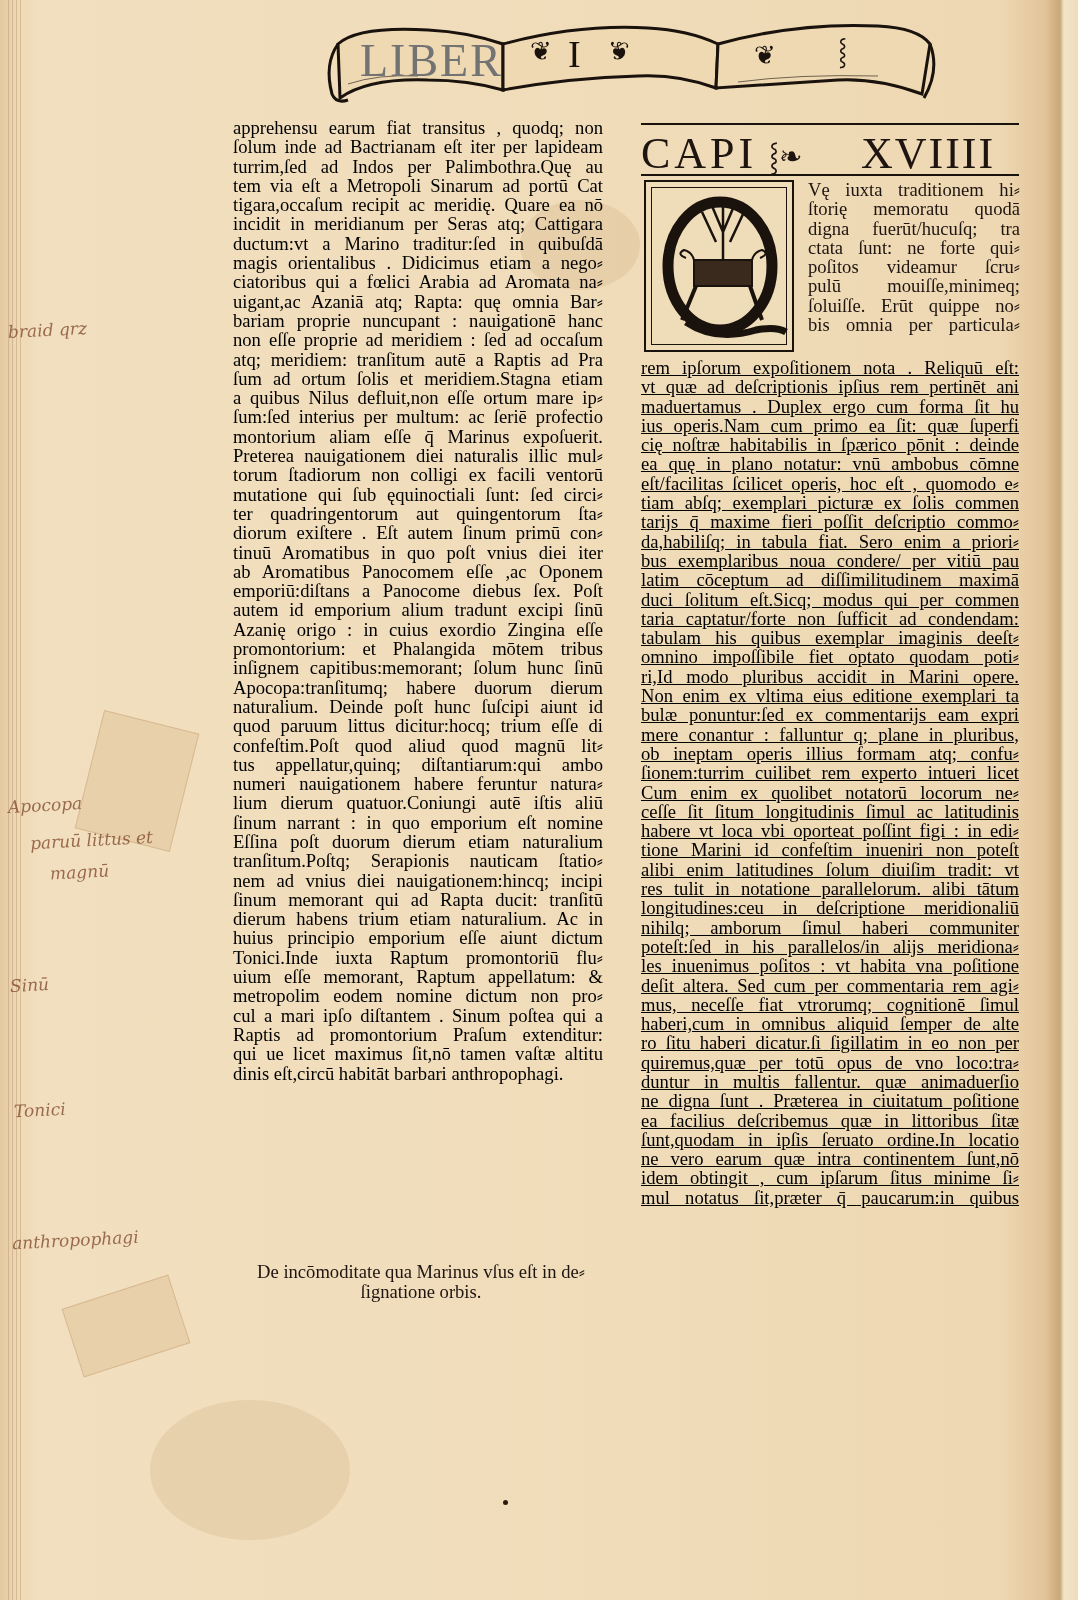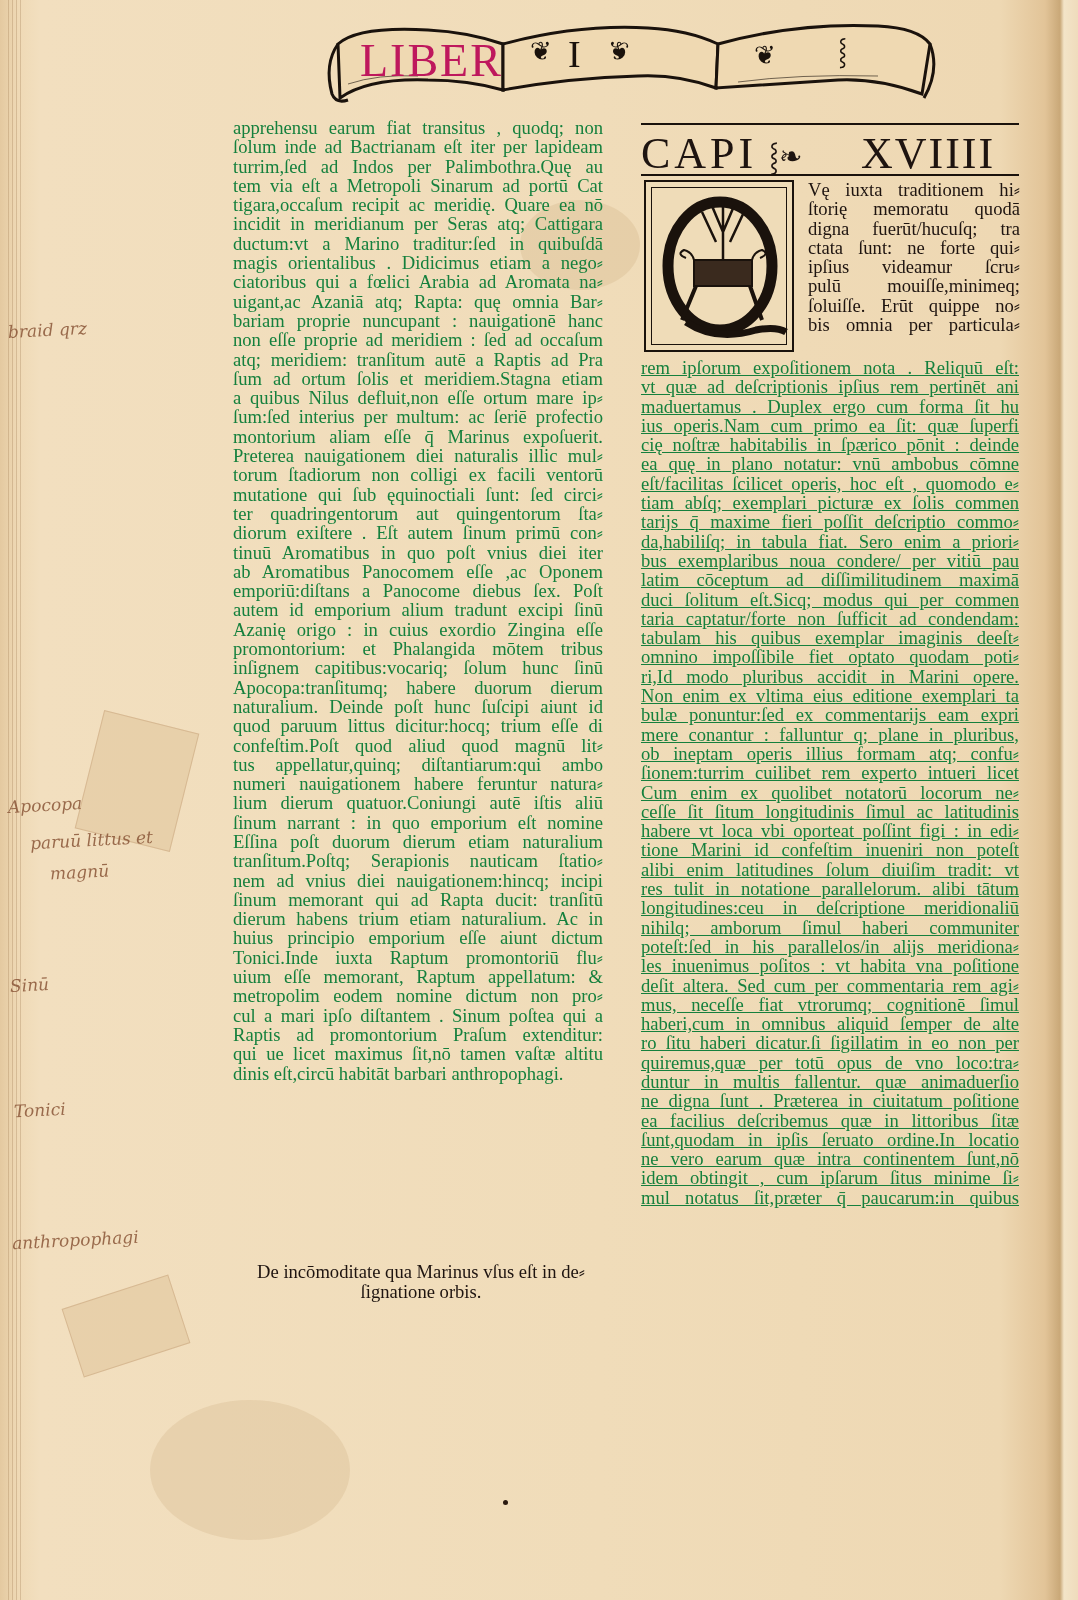--- a/index.html
+++ b/index.html
@@ -9,26 +9,26 @@
     font-family: "DejaVu Serif", "Liberation Serif", serif;
     color:#1e1410;
   }
   .page-edge { position:absolute; left:8px; top:0; width:14px; height:1600px;
     background: repeating-linear-gradient(90deg, rgba(140,100,60,0.25) 0 1px, transparent 1px 4px); }
   .spot { position:absolute; border-radius:50%; background:rgba(190,150,100,0.18); }
 
   
   .banner { position:absolute; left:318px; top:14px; width:622px; height:94px; }
   .banner svg { position:absolute; left:0; top:0; }
-  .banner-word { position:absolute; left:42px; top:20px; font-family:"Liberation Serif", serif; font-size:46px; letter-spacing:2px; color:#be185d; }
+  .banner-word { position:absolute; left:42px; top:20px; font-family:"Liberation Serif", serif; font-size:46px; letter-spacing:2px; color:#737373; }
   .banner-num { position:absolute; left:250px; top:18px; font-family:"Liberation Serif", serif; font-size:38px; color:#1a120c; }
   .banner-orn { position:absolute; font-size:26px; color:#1a120c; }
 
   
-  .col { position:absolute; font-family:"Liberation Serif", serif; font-size:18.6px; line-height:19.3px; color:#15803d; }
+  .col { position:absolute; font-family:"Liberation Serif", serif; font-size:18.6px; line-height:19.3px; color:#000000; }
   .col-left { left:233px; top:118px; width:370px; }
   .col-right { left:641px; top:174px; width:380px;text-decoration:underline; }
   .line { display:block; white-space:nowrap; text-align:justify; text-align-last:justify; }
   .line.short { text-align-last:left; }
   .col-left .line { width:370px; }
 
   .subhead { position:absolute; left:240px; top:1262px; width:362px; font-family:"Liberation Serif", serif; font-size:18.6px; line-height:20px; text-align:center; }
 
   
   .chap-rule { position:absolute; left:641px; height:2px; background:#1a120c; }
@@ -98,21 +98,21 @@
     <span class="line">torum ſtadiorum non colligi ex facili ventorū</span>
     <span class="line">mutatione qui ſub ęquinoctiali ſunt: ſed circi⸗</span>
     <span class="line">ter quadringentorum aut quingentorum ſta⸗</span>
     <span class="line">diorum exiſtere . Eſt autem ſinum primū con⸗</span>
     <span class="line">tinuū Aromatibus in quo poſt vnius diei iter</span>
     <span class="line">ab Aromatibus Panocomem eſſe ,ac Oponem</span>
     <span class="line">emporiū:diſtans a Panocome diebus ſex. Poſt</span>
     <span class="line">autem id emporium alium tradunt excipi ſinū</span>
     <span class="line">Azanię origo : in cuius exordio Zingina eſſe</span>
     <span class="line">promontorium: et Phalangida mōtem tribus</span>
-    <span class="line">inſignem capitibus:vocariq; ſolum hunc ſinū</span>
+    <span class="line">inſignem capitibus:memorant; ſolum hunc ſinū</span>
     <span class="line">Apocopa:tranſitumq; habere duorum dierum</span>
     <span class="line">naturalium. Deinde poſt hunc ſuſcipi aiunt id</span>
     <span class="line">quod paruum littus dicitur:hocq; trium eſſe di</span>
     <span class="line">confeſtim.Poſt quod aliud quod magnū lit⸗</span>
     <span class="line">tus appellatur,quinq; diſtantiarum:qui ambo</span>
     <span class="line">numeri nauigationem habere feruntur natura⸗</span>
     <span class="line">lium dierum quatuor.Coniungi autē iſtis aliū</span>
     <span class="line">ſinum narrant : in quo emporium eſt nomine</span>
     <span class="line">Eſſina poſt duorum dierum etiam naturalium</span>
     <span class="line">tranſitum.Poſtq; Serapionis nauticam ſtatio⸗</span>
@@ -153,21 +153,21 @@
     <path d="M40 76 Q30 72 38 68 Q46 70 48 78 M114 76 Q124 72 116 68 Q108 70 106 78" stroke="#1a120c" stroke-width="2" fill="none"></path>
   </svg>
 
 </div>
 
 <div class="right-wrap" id="wrapcol">
     <span class="line">Vę iuxta traditionem hi⸗</span>
     <span class="line">ſtorię memoratu quodā</span>
     <span class="line">digna fuerūt/hucuſq; tra</span>
     <span class="line">ctata ſunt: ne forte qui⸗</span>
-    <span class="line">ipſius videamur ſcru⸗</span>
+    <span class="line">poſitos videamur ſcru⸗</span>
     <span class="line">pulū mouiſſe,minimeq;</span>
     <span class="line">ſoluiſſe. Erūt quippe no⸗</span>
     <span class="line">bis omnia per particula⸗</span>
   </div>
 <div class="col col-right" style="top:358px;" id="rightcol">
     <span class="line">rem ipſorum expoſitionem nota . Reliquū eſt:</span>
     <span class="line">vt quæ ad deſcriptionis ipſius rem pertinēt ani</span>
     <span class="line">maduertamus . Duplex ergo cum forma ſit hu</span>
     <span class="line">ius operis.Nam cum primo ea ſit: quæ ſuperfi</span>
     <span class="line">cię noſtræ habitabilis in ſpærico pōnit : deinde</span>

